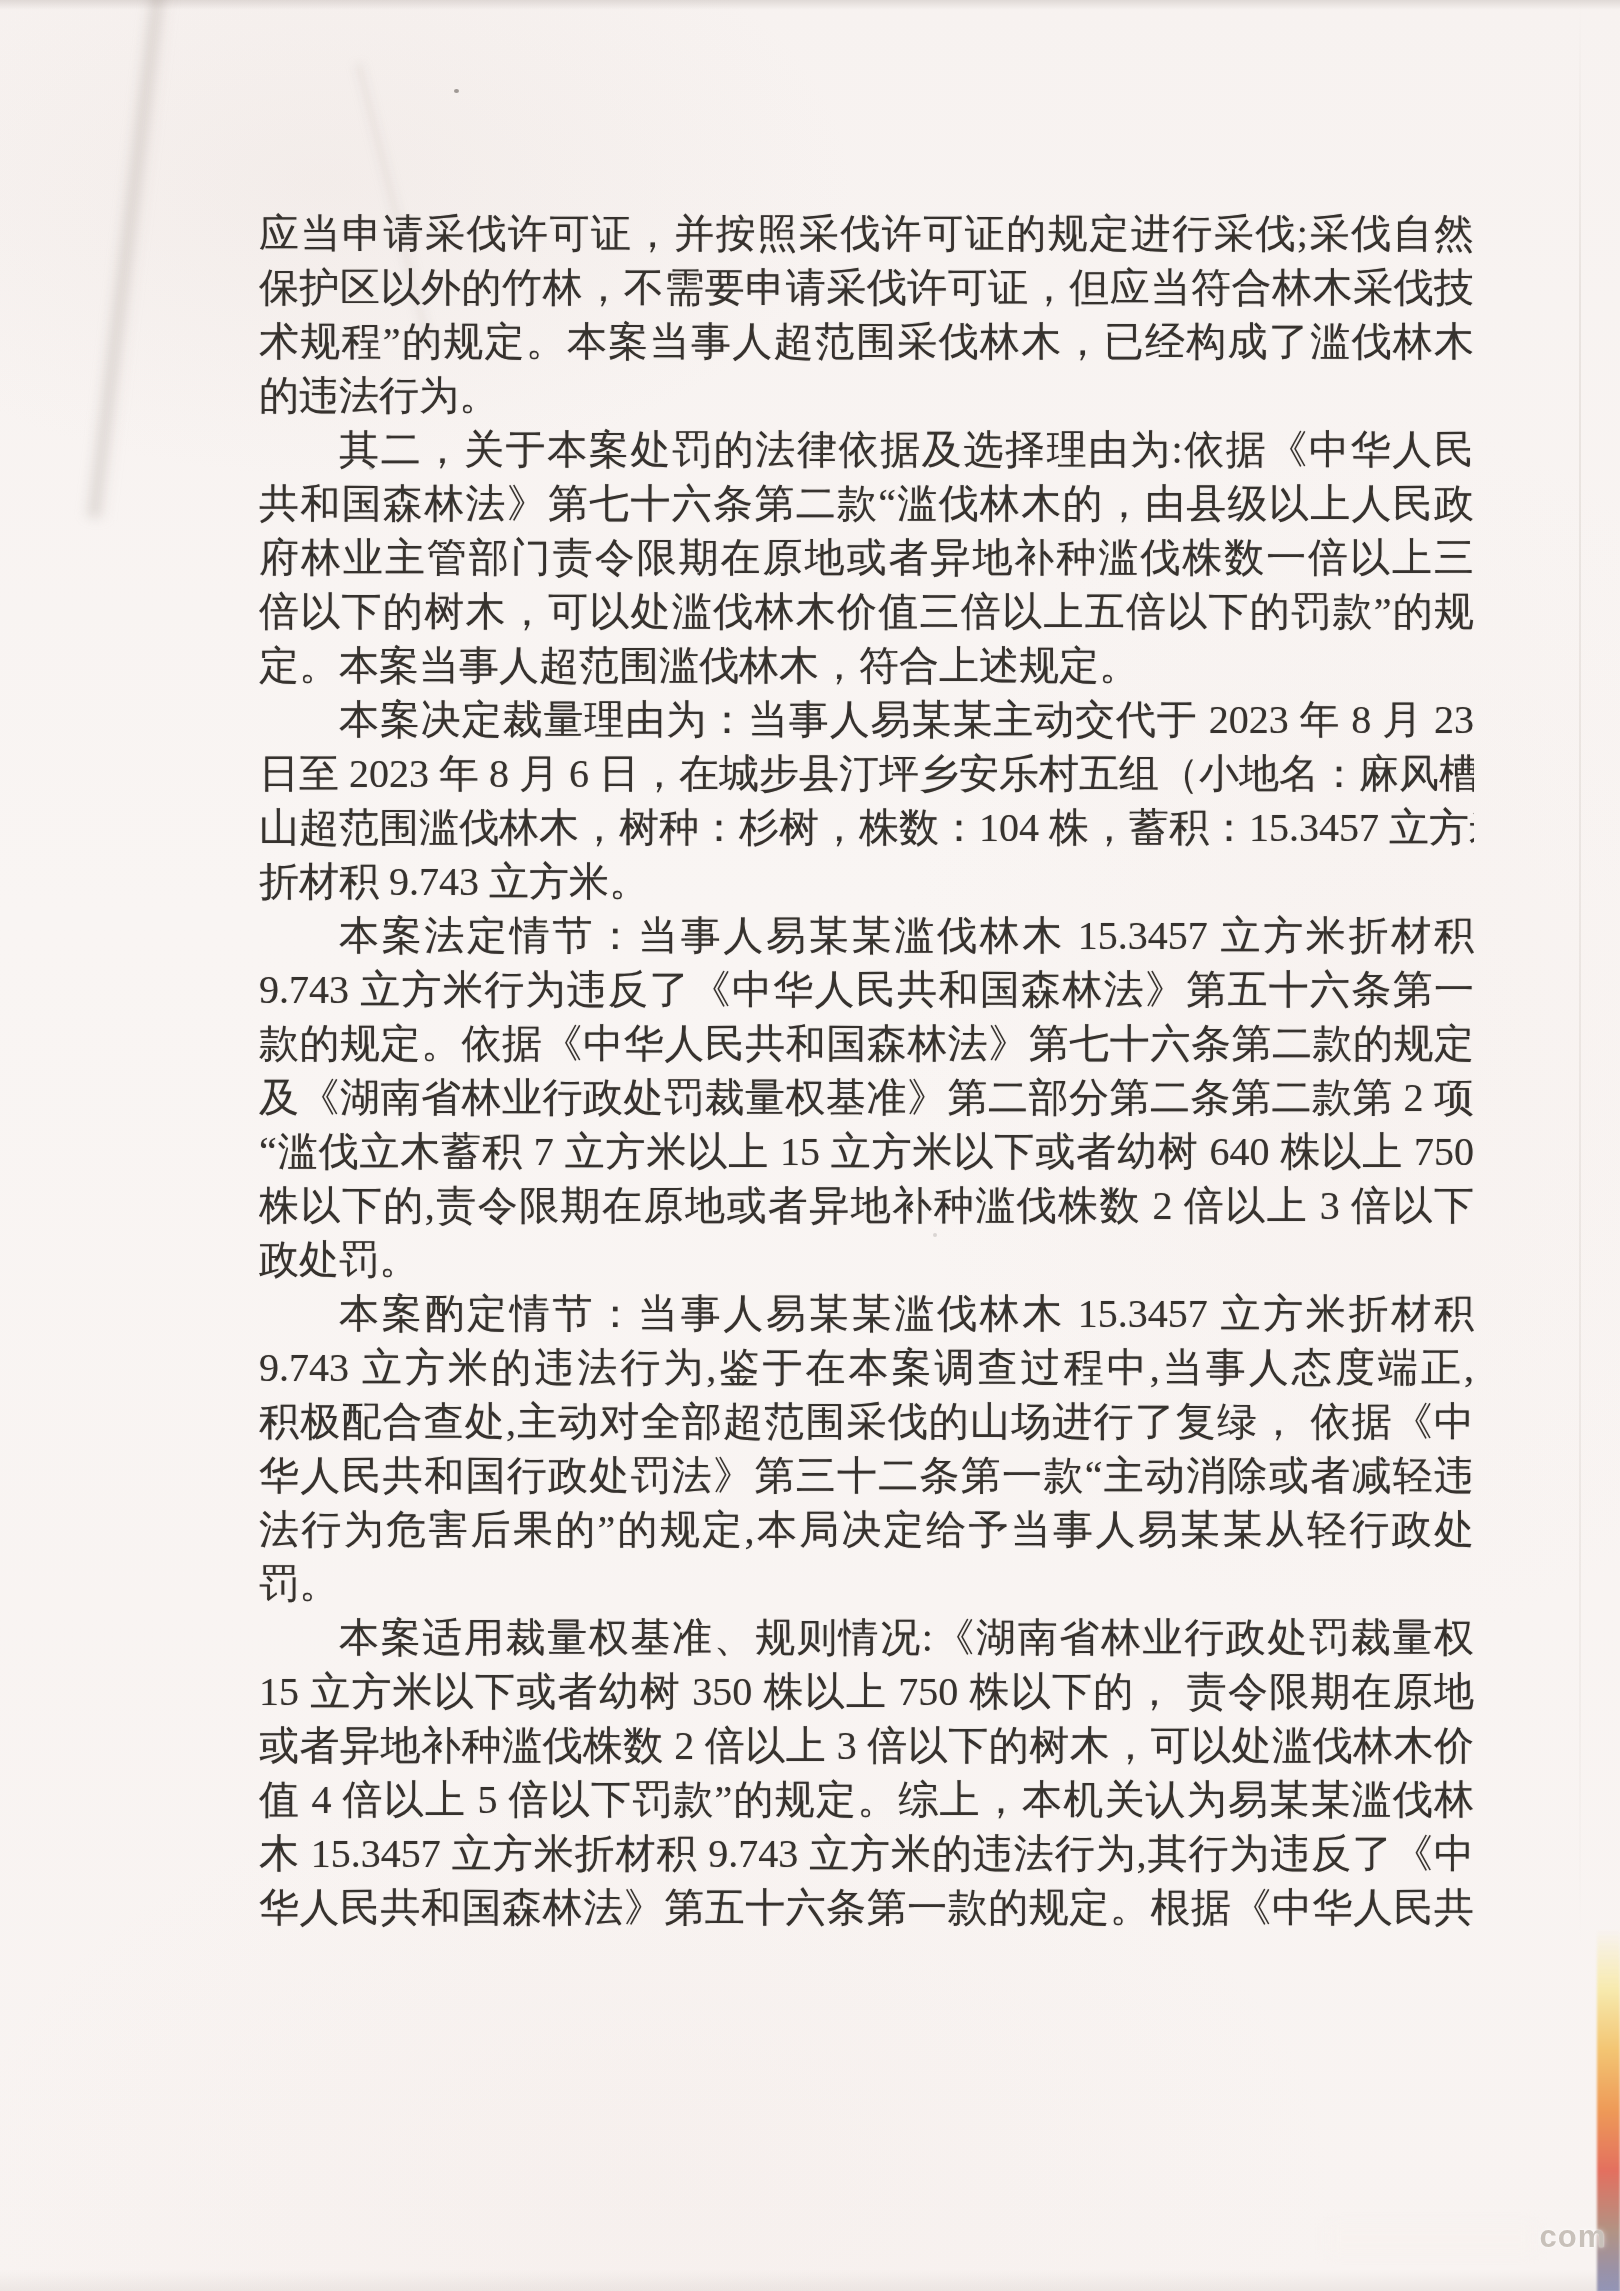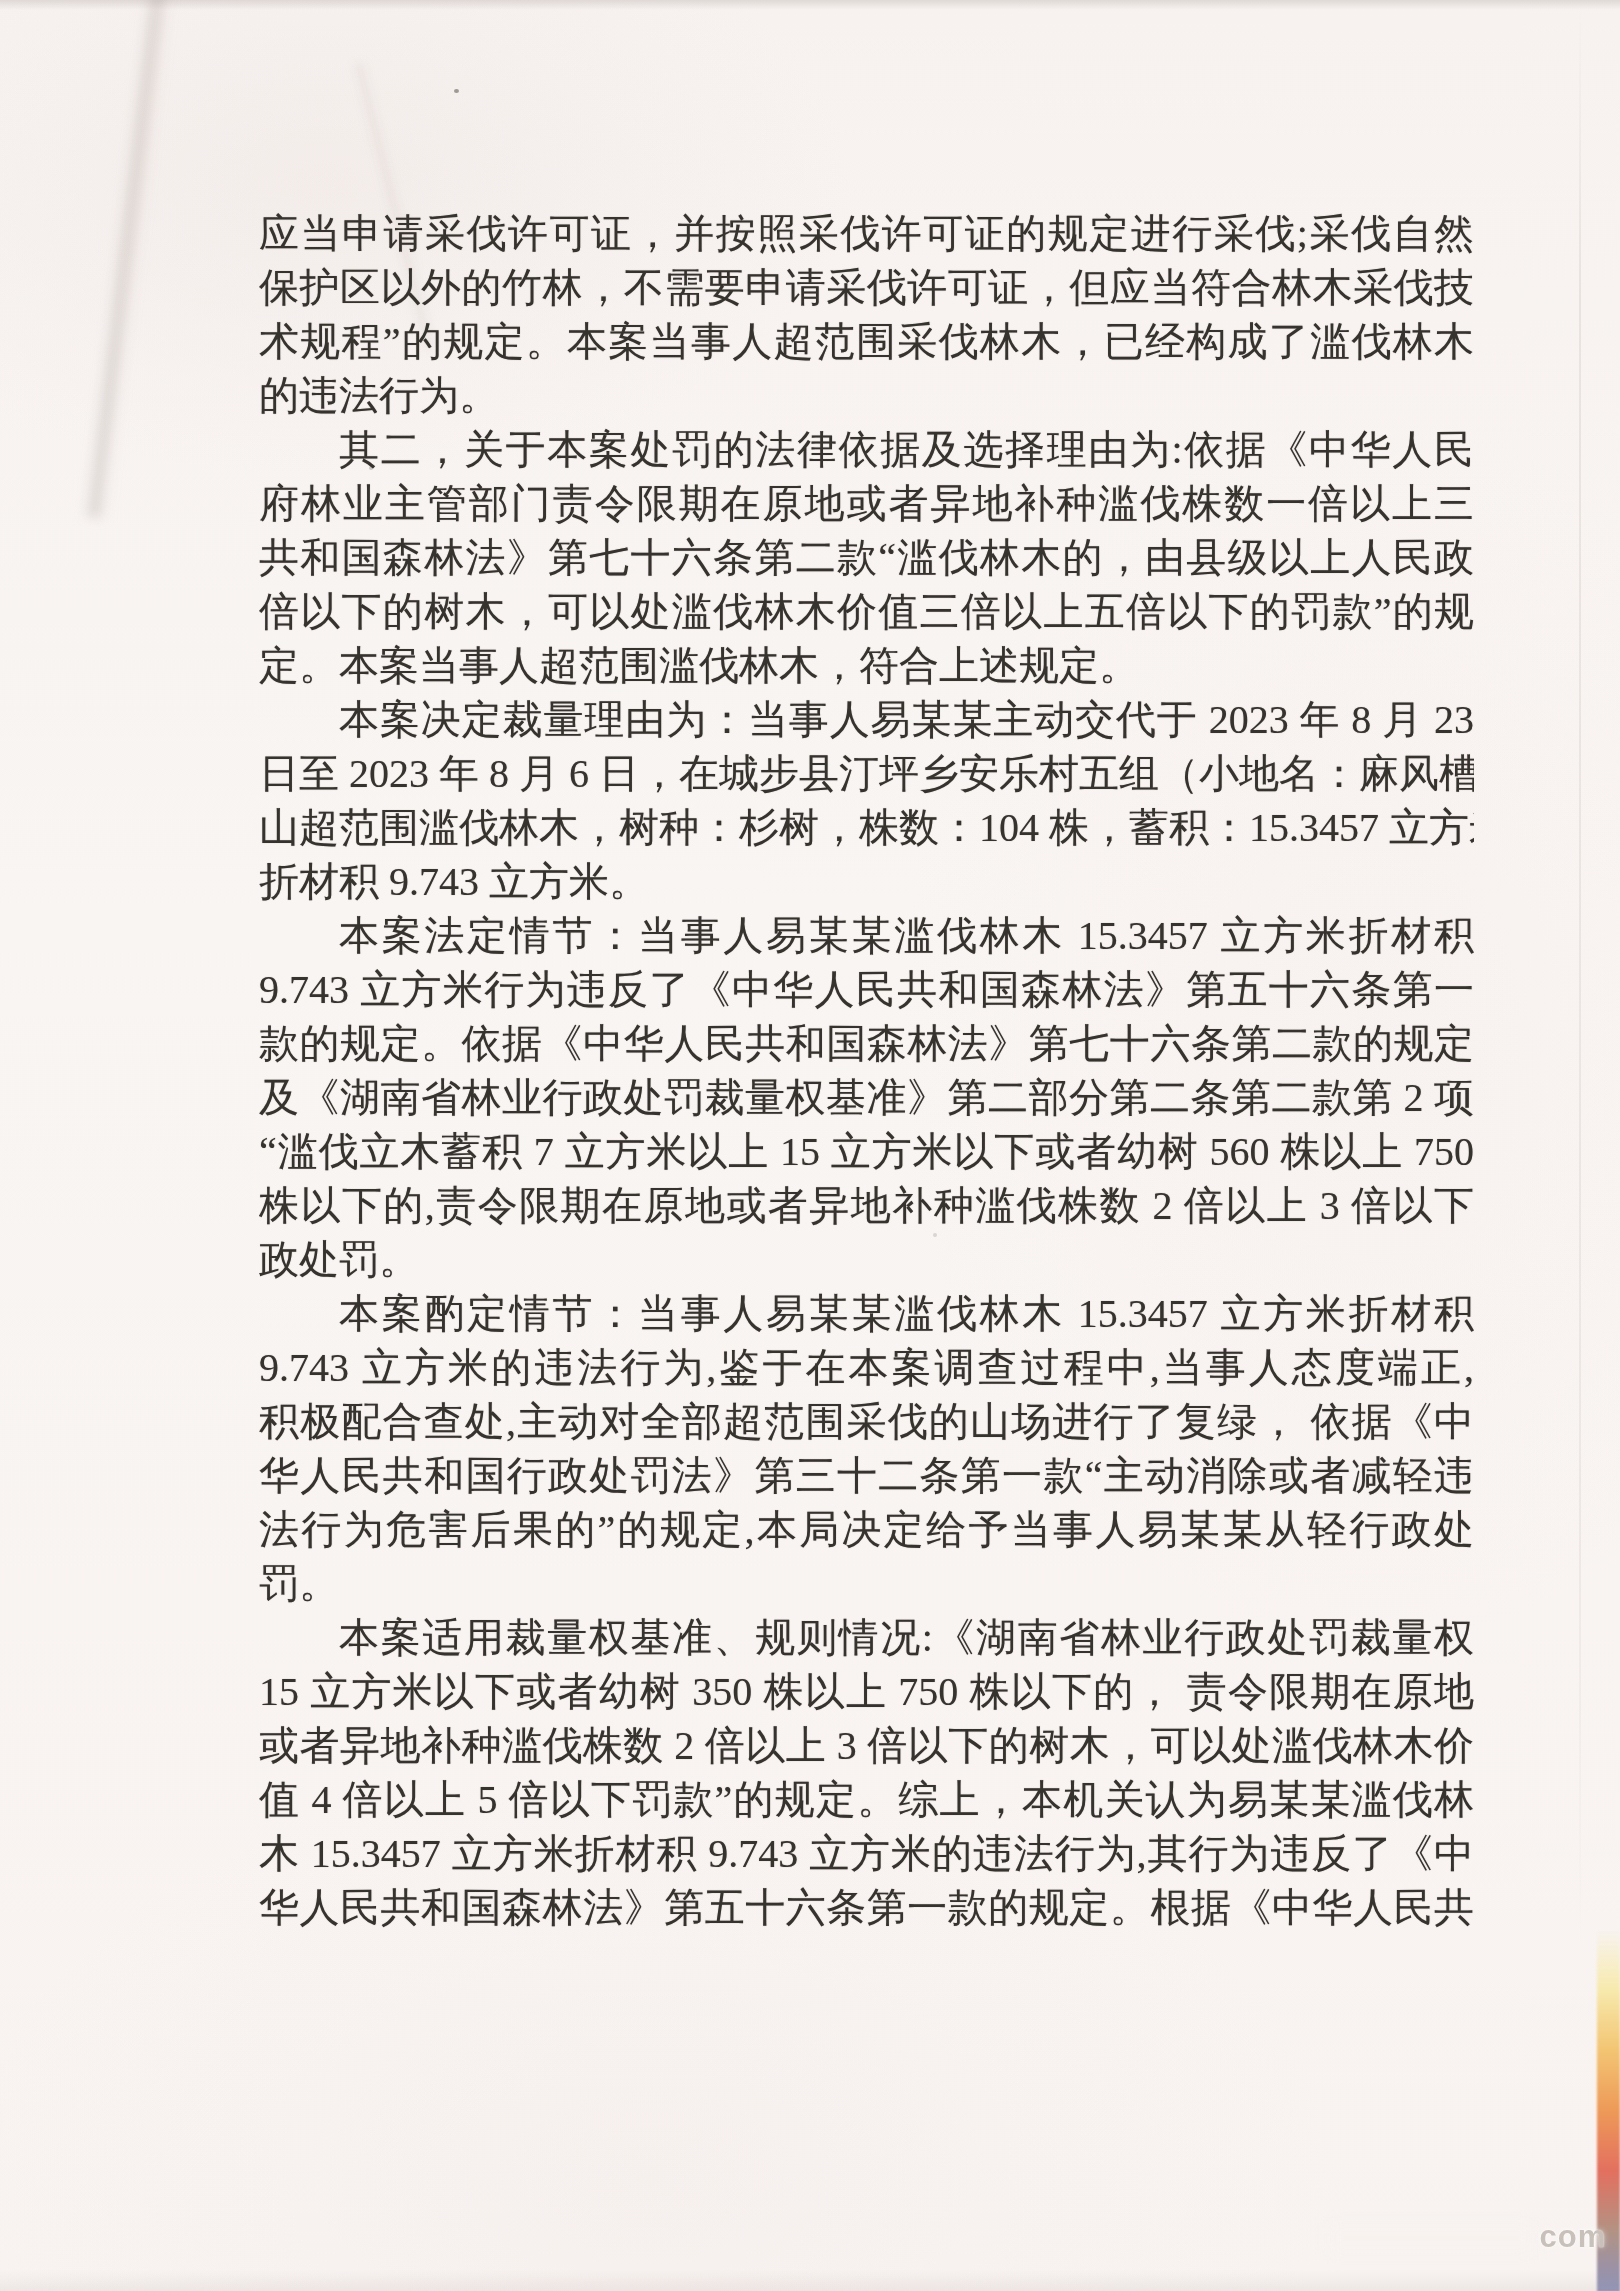--- a/index.html
+++ b/index.html
@@ -94,33 +94,33 @@
   <div class="speck s2"></div>
   <div class="speck s3"></div>
   <div class="edgeline"></div>
 
   <div class="textblock" id="textblock">
       <div class="ln">应当申请采伐许可证，并按照采伐许可证的规定进行采伐;采伐自然</div>
       <div class="ln">保护区以外的竹林，不需要申请采伐许可证，但应当符合林木采伐技</div>
       <div class="ln">术规程”的规定。本案当事人超范围采伐林木，已经构成了滥伐林木</div>
       <div class="ln short">的违法行为。</div>
       <div class="ln indent">其二，关于本案处罚的法律依据及选择理由为:依据《中华人民</div>
+      <div class="ln">共和国森林法》第七十六条第二款“滥伐林木的，由县级以上人民政</div>
       <div class="ln">府林业主管部门责令限期在原地或者异地补种滥伐株数一倍以上三</div>
-      <div class="ln">共和国森林法》第七十六条第二款“滥伐林木的，由县级以上人民政</div>
       <div class="ln">倍以下的树木，可以处滥伐林木价值三倍以上五倍以下的罚款”的规</div>
       <div class="ln short">定。本案当事人超范围滥伐林木，符合上述规定。</div>
       <div class="ln indent">本案决定裁量理由为：当事人易某某主动交代于 2023 年 8 月 23</div>
       <div class="ln">日至 2023 年 8 月 6 日，在城步县汀坪乡安乐村五组（小地名：麻风槽）</div>
       <div class="ln">山超范围滥伐林木，树种：杉树，株数：104 株，蓄积：15.3457 立方米</div>
       <div class="ln short">折材积 9.743 立方米。</div>
       <div class="ln indent">本案法定情节：当事人易某某滥伐林木 15.3457 立方米折材积</div>
       <div class="ln">9.743 立方米行为违反了《中华人民共和国森林法》第五十六条第一</div>
       <div class="ln">款的规定。依据《中华人民共和国森林法》第七十六条第二款的规定</div>
       <div class="ln">及《湖南省林业行政处罚裁量权基准》第二部分第二条第二款第 2 项</div>
-      <div class="ln">“滥伐立木蓄积 7 立方米以上 15 立方米以下或者幼树 560 株以上 750</div>
+      <div class="ln">“滥伐立木蓄积 7 立方米以上 15 立方米以下或者幼树 640 株以上 750</div>
       <div class="ln">株以下的,责令限期在原地或者异地补种滥伐株数 2 倍以上 3 倍以下</div>
       <div class="ln short">政处罚。</div>
       <div class="ln indent">本案酌定情节：当事人易某某滥伐林木 15.3457 立方米折材积</div>
       <div class="ln">9.743 立方米的违法行为,鉴于在本案调查过程中,当事人态度端正,</div>
       <div class="ln">积极配合查处,主动对全部超范围采伐的山场进行了复绿， 依据《中</div>
       <div class="ln">华人民共和国行政处罚法》第三十二条第一款“主动消除或者减轻违</div>
       <div class="ln">法行为危害后果的”的规定,本局决定给予当事人易某某从轻行政处</div>
       <div class="ln short">罚。</div>
       <div class="ln indent">本案适用裁量权基准、规则情况:《湖南省林业行政处罚裁量权</div>
       <div class="ln">15 立方米以下或者幼树 350 株以上 750 株以下的， 责令限期在原地</div>

